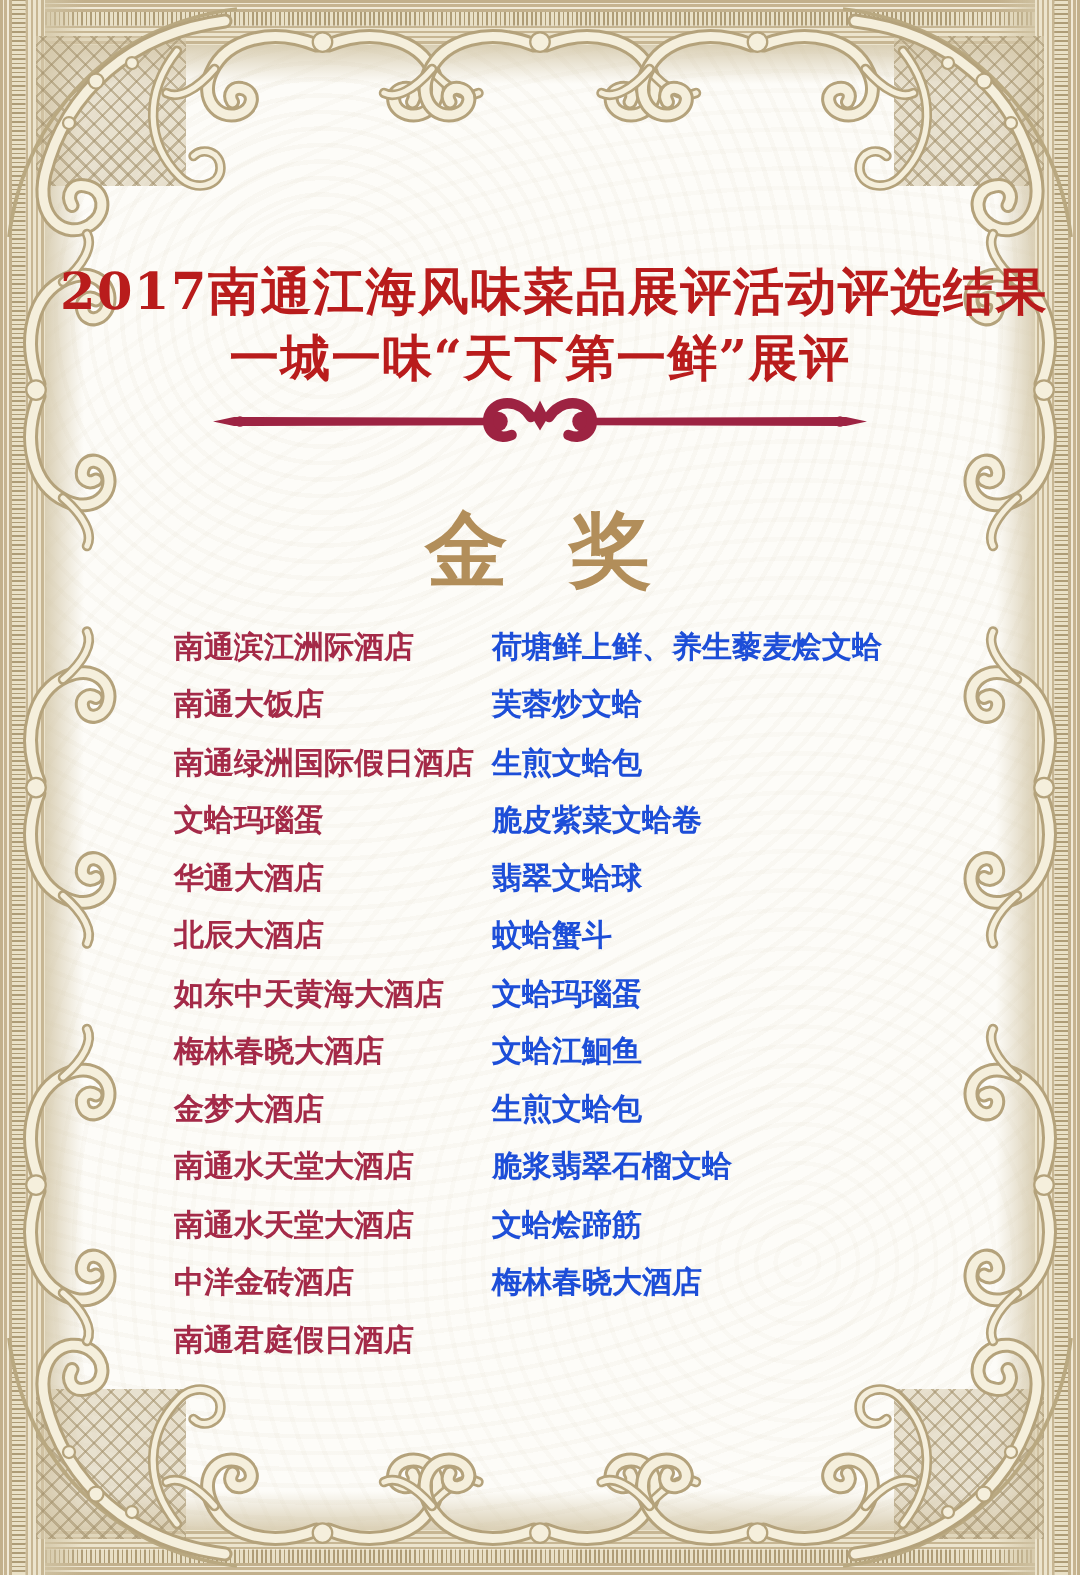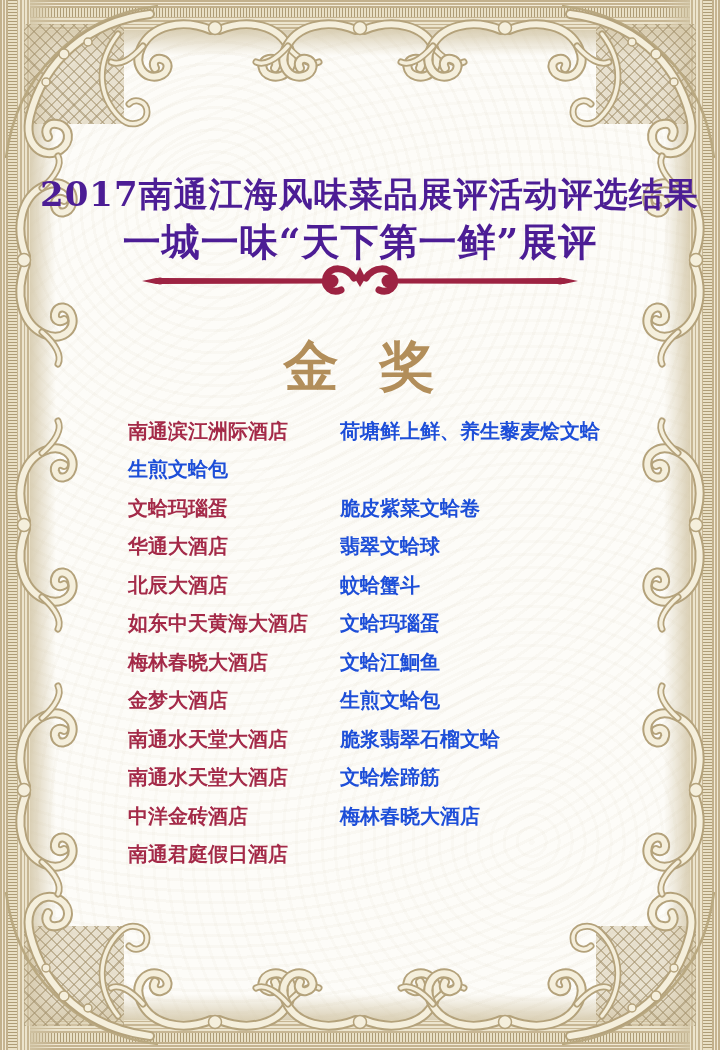--- a/index.html
+++ b/index.html
@@ -67,32 +67,32 @@
   .rib-i{fill:none;stroke:#f5efdc;stroke-width:6;stroke-linecap:round;stroke-linejoin:round;}
   .rib-o2{fill:none;stroke:#b4a27b;stroke-width:7;stroke-linecap:round;stroke-linejoin:round;}
   .rib-i2{fill:none;stroke:#f5efdc;stroke-width:3.5;stroke-linecap:round;stroke-linejoin:round;}
   .ball{fill:#f5efdc;stroke:#b4a27b;stroke-width:1.5;}
   .thinline{fill:none;stroke:#b9a880;stroke-width:2.5;}
   
   .content{position:absolute;inset:0;z-index:3;}
   .title-line{
     position:absolute;left:40px;right:40px;text-align:center;
     font-family:"DejaVu Serif","Liberation Serif",serif;
-    font-weight:bold;color:#4c1d95;white-space:nowrap;letter-spacing:1px;
+    font-weight:bold;color:#b91c1c;white-space:nowrap;letter-spacing:1px;
   }
   .title-1{top:172px;font-size:34px;}
-  .title-2{top:217px;font-size:38px;}
+  .title-2{top:217px;font-size:33px;}
   .divider-wrap{position:absolute;top:264px;left:140px;width:440px;height:34px;}
   .award-title{
     position:absolute;top:314px;left:0;right:0;text-align:center;
     font-family:"DejaVu Serif","Liberation Serif",serif;
     font-weight:bold;font-size:55px;color:#b28e5a;
     word-spacing:18px;letter-spacing:2px;margin-top:16px;
   }
-  .entries{position:absolute;top:412px;left:128px;width:482px;}
+  .entries{position:absolute;top:412px;left:116px;width:482px;}
   .row{display:flex;align-items:center;height:38.5px;white-space:nowrap;}
   .restaurant{
     flex:none;width:212px;
     font-weight:bold;font-size:20px;color:#a42a48;
   }
   .dish{
     flex:1;
     font-weight:bold;font-size:20px;color:#1d4ed8;
   }
 </style>
@@ -182,20 +182,25 @@
   </div>
 
   <div class="award-title">金 奖</div>
 
   <div class="entries">
     <div class="row">
       <span class="restaurant">南通滨江洲际酒店</span>
       <span class="dish">荷塘鲜上鲜、养生藜麦烩文蛤</span>
     </div>
     <div class="row">
+      <span class="restaurant">南通大饭店</span>
+      <span class="dish">芙蓉炒文蛤</span>
+    </div>
+    <div class="row">
+      <span class="restaurant">南通绿洲国际假日酒店</span>
       <span class="dish">生煎文蛤包</span>
     </div>
     <div class="row">
       <span class="restaurant">文蛤玛瑙蛋</span>
       <span class="dish">脆皮紫菜文蛤卷</span>
     </div>
     <div class="row">
       <span class="restaurant">华通大酒店</span>
       <span class="dish">翡翠文蛤球</span>
     </div>

